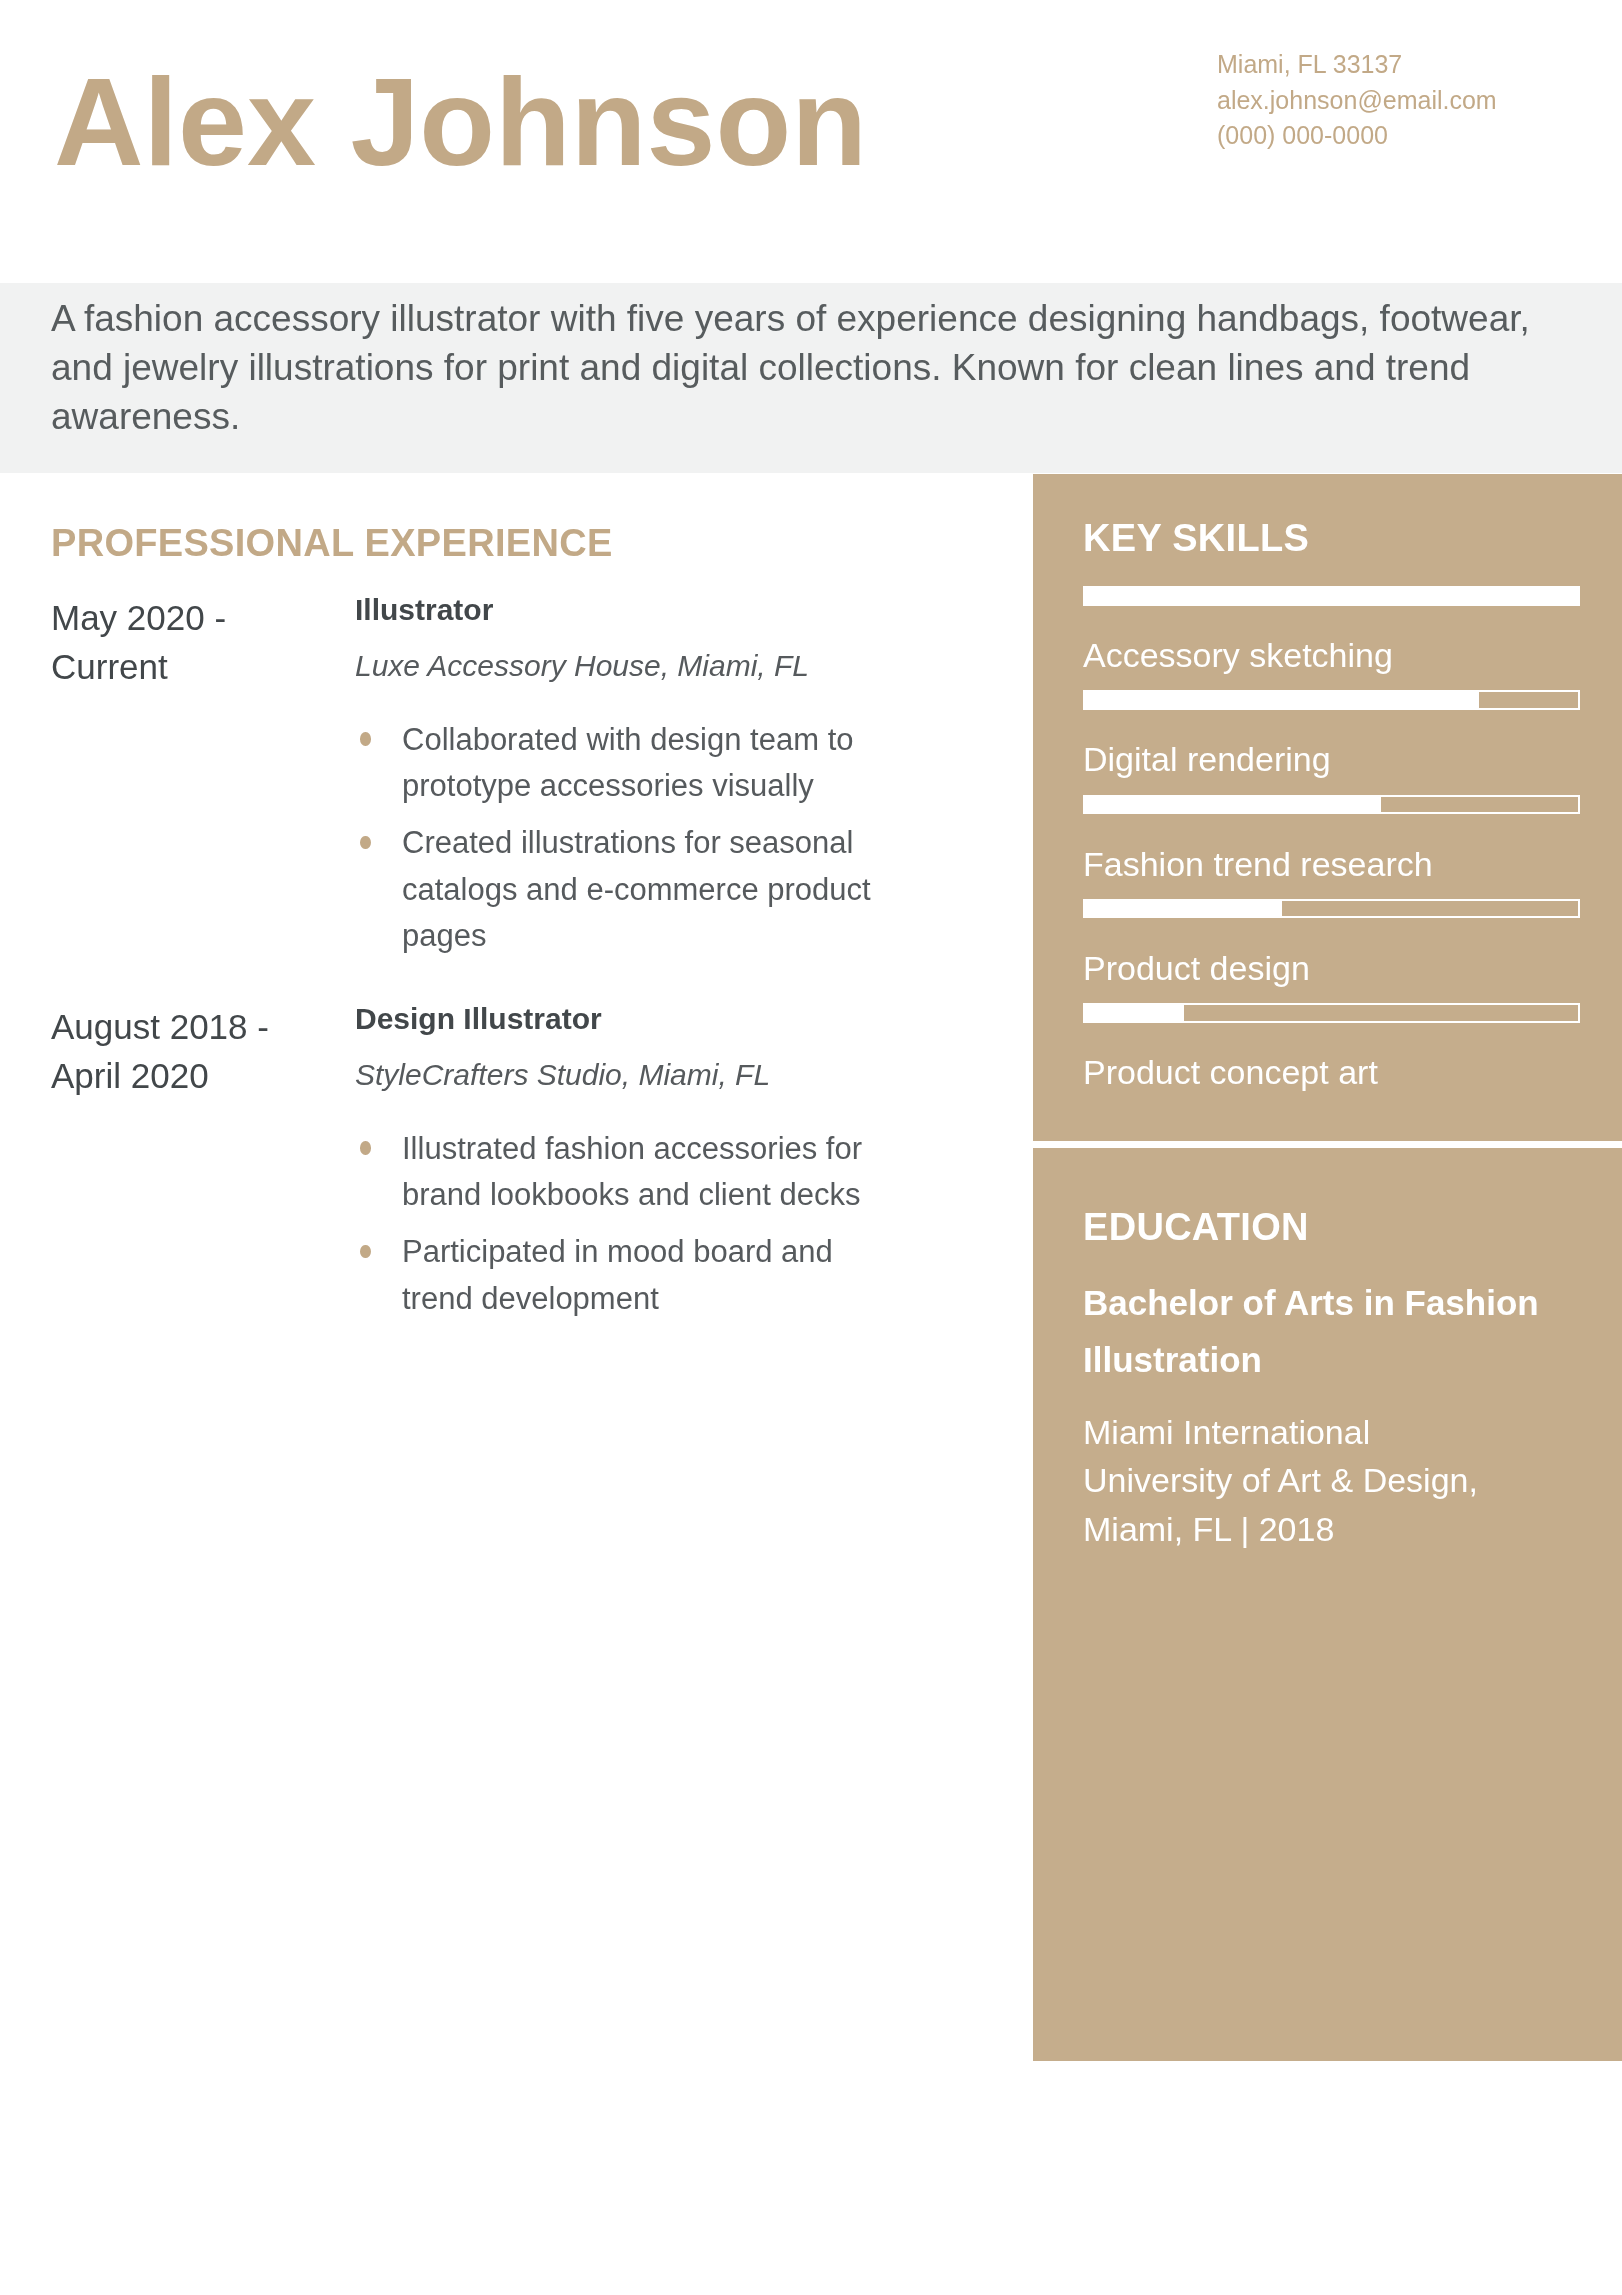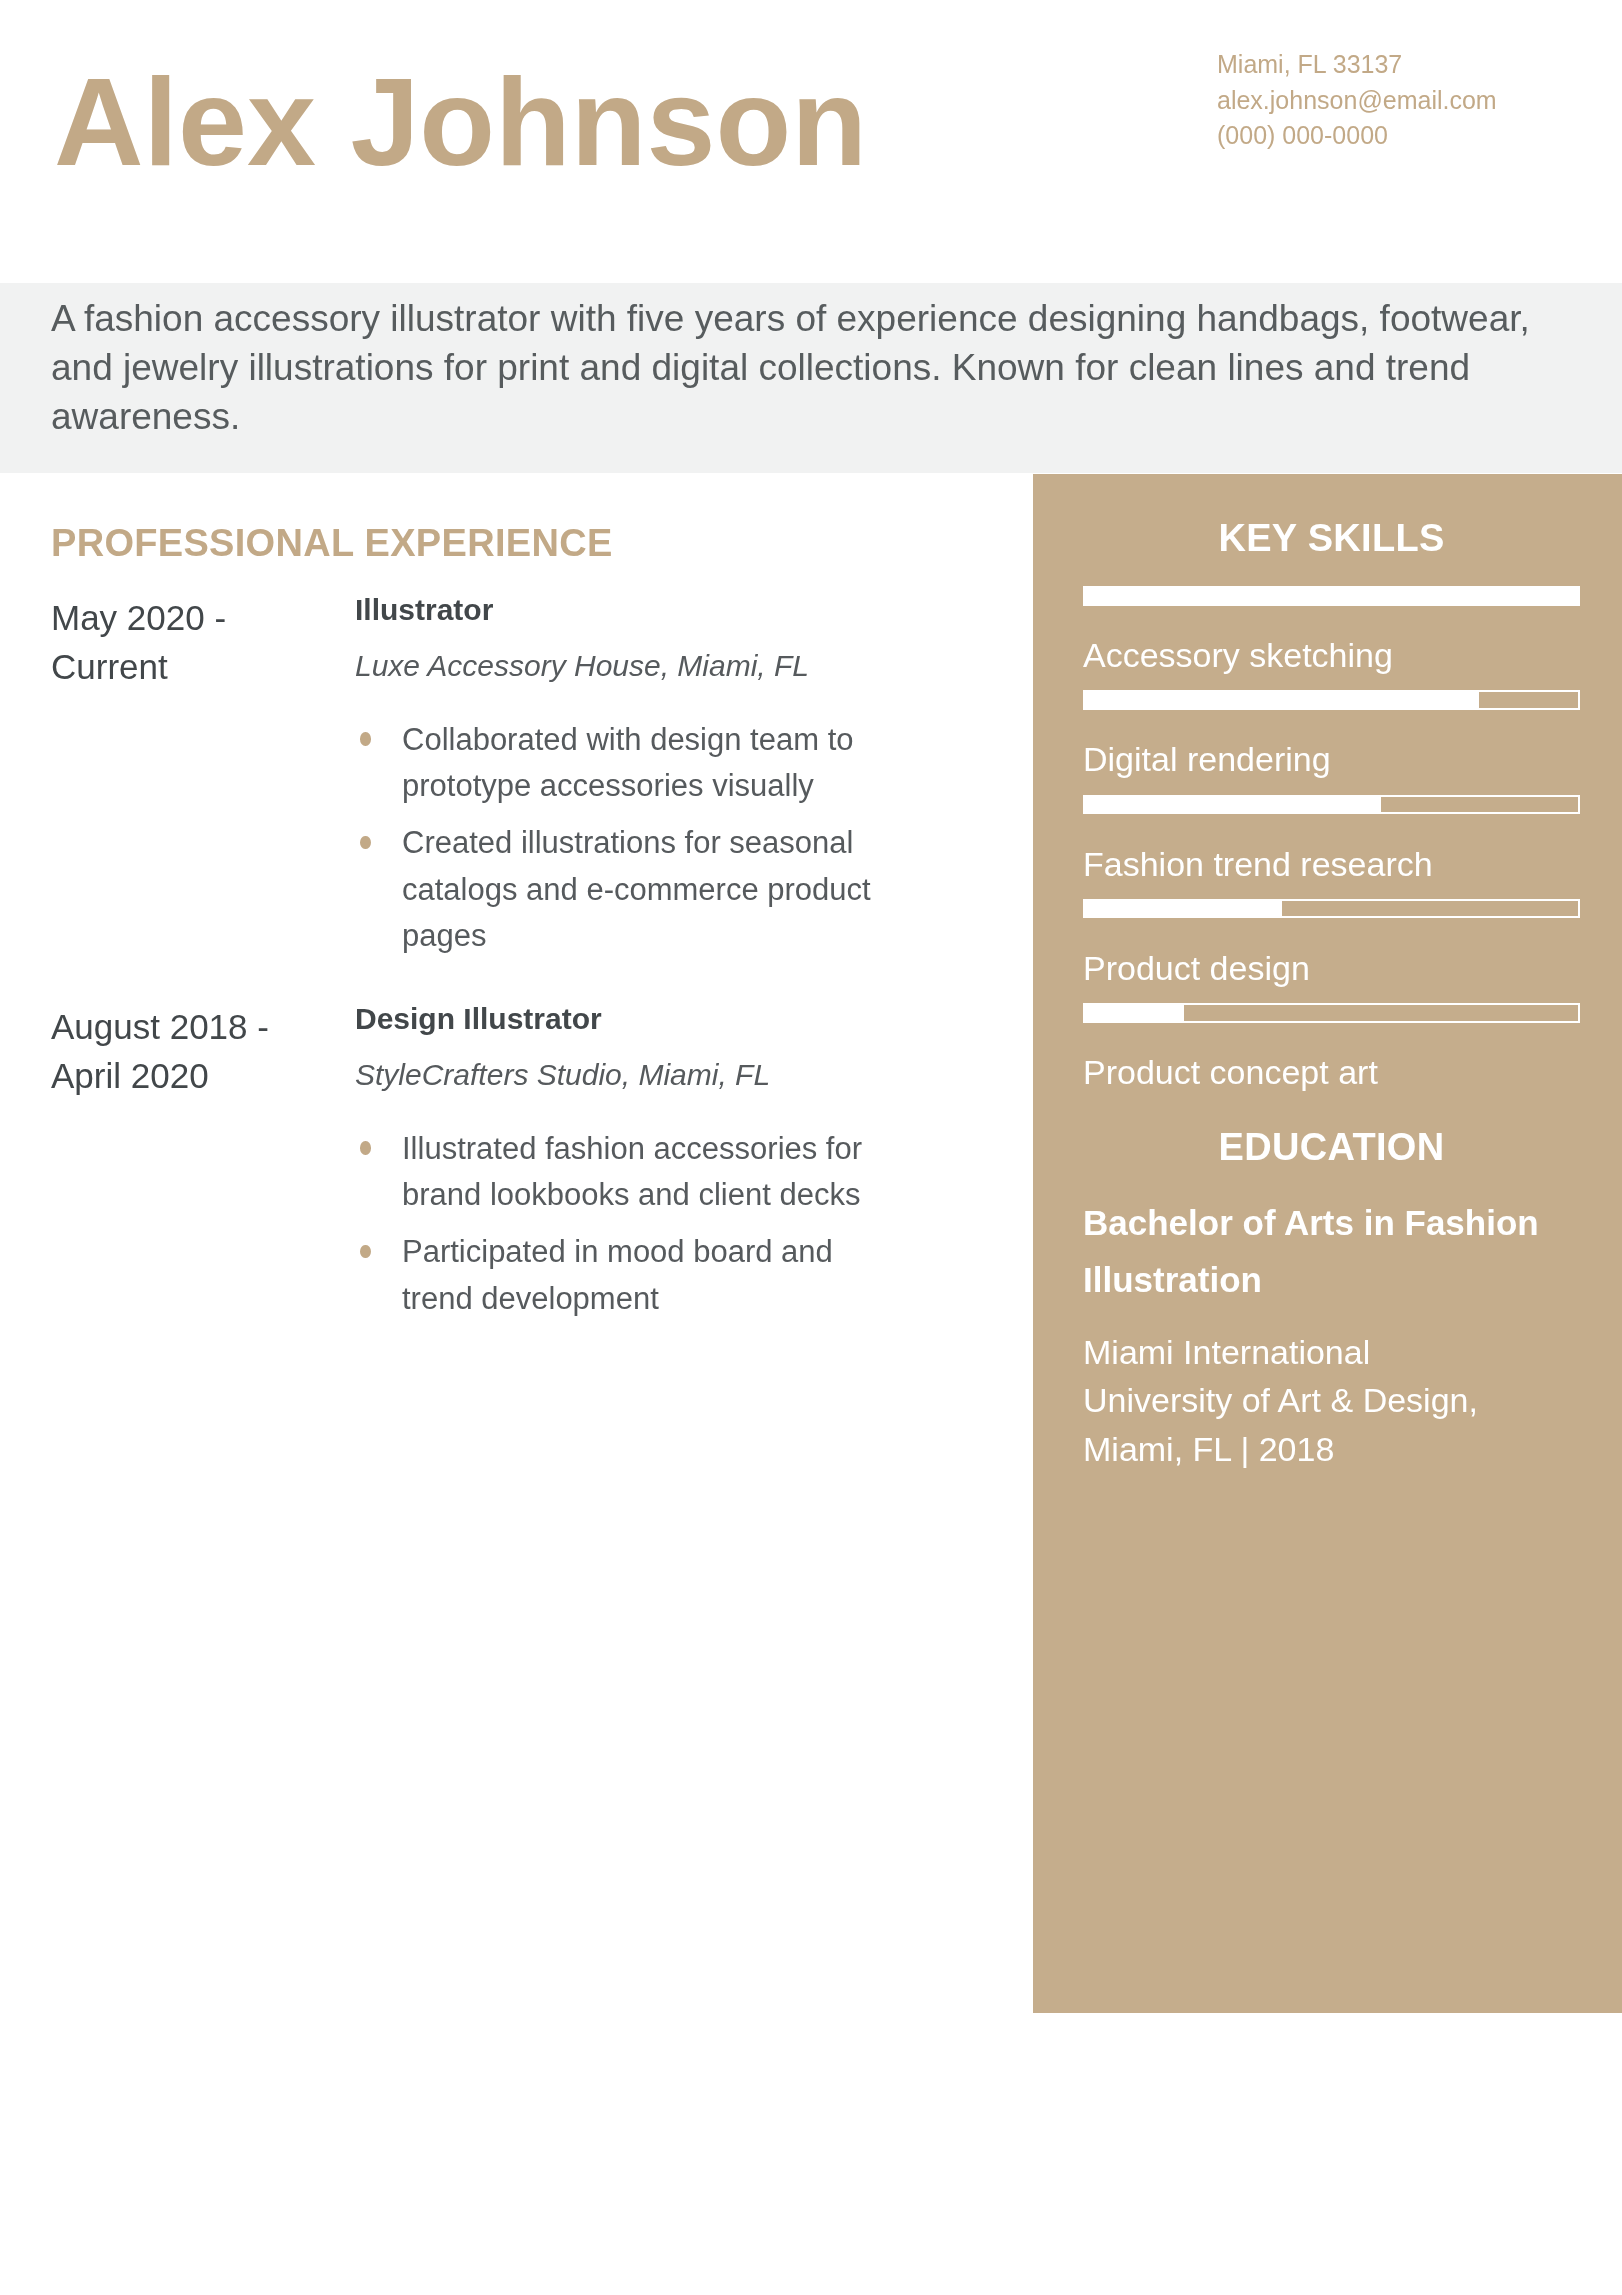--- a/index.html
+++ b/index.html
@@ -86,22 +86,22 @@
     display:inline-block;
   }
   
   .panel{
     position:absolute;left:1033px;width:590px;
     background:var(--sidebar);
     color:#fff;
     padding:43px 43px 0 50px;
   }
   .skills-panel{top:474px;height:667px;}
-  .education-panel{top:1100px;height:913px;padding-top:26px;}
-  .panel .section-heading{color:#fff;margin-bottom:26px;text-align:center;}
+  .education-panel{top:1148px;height:913px;padding-top:58px;}
+  .panel .section-heading{color:#fff;margin-bottom:26px;}
   .skill-bar{
     height:19.6px;border:2.6px solid #fff;
     margin-bottom:27.5px;
     background:transparent;
   }
   .skill-fill{height:100%;background:#fff;}
   .skill-label{
     font-size:34px;line-height:1.3;
     margin-bottom:13px;
   }

